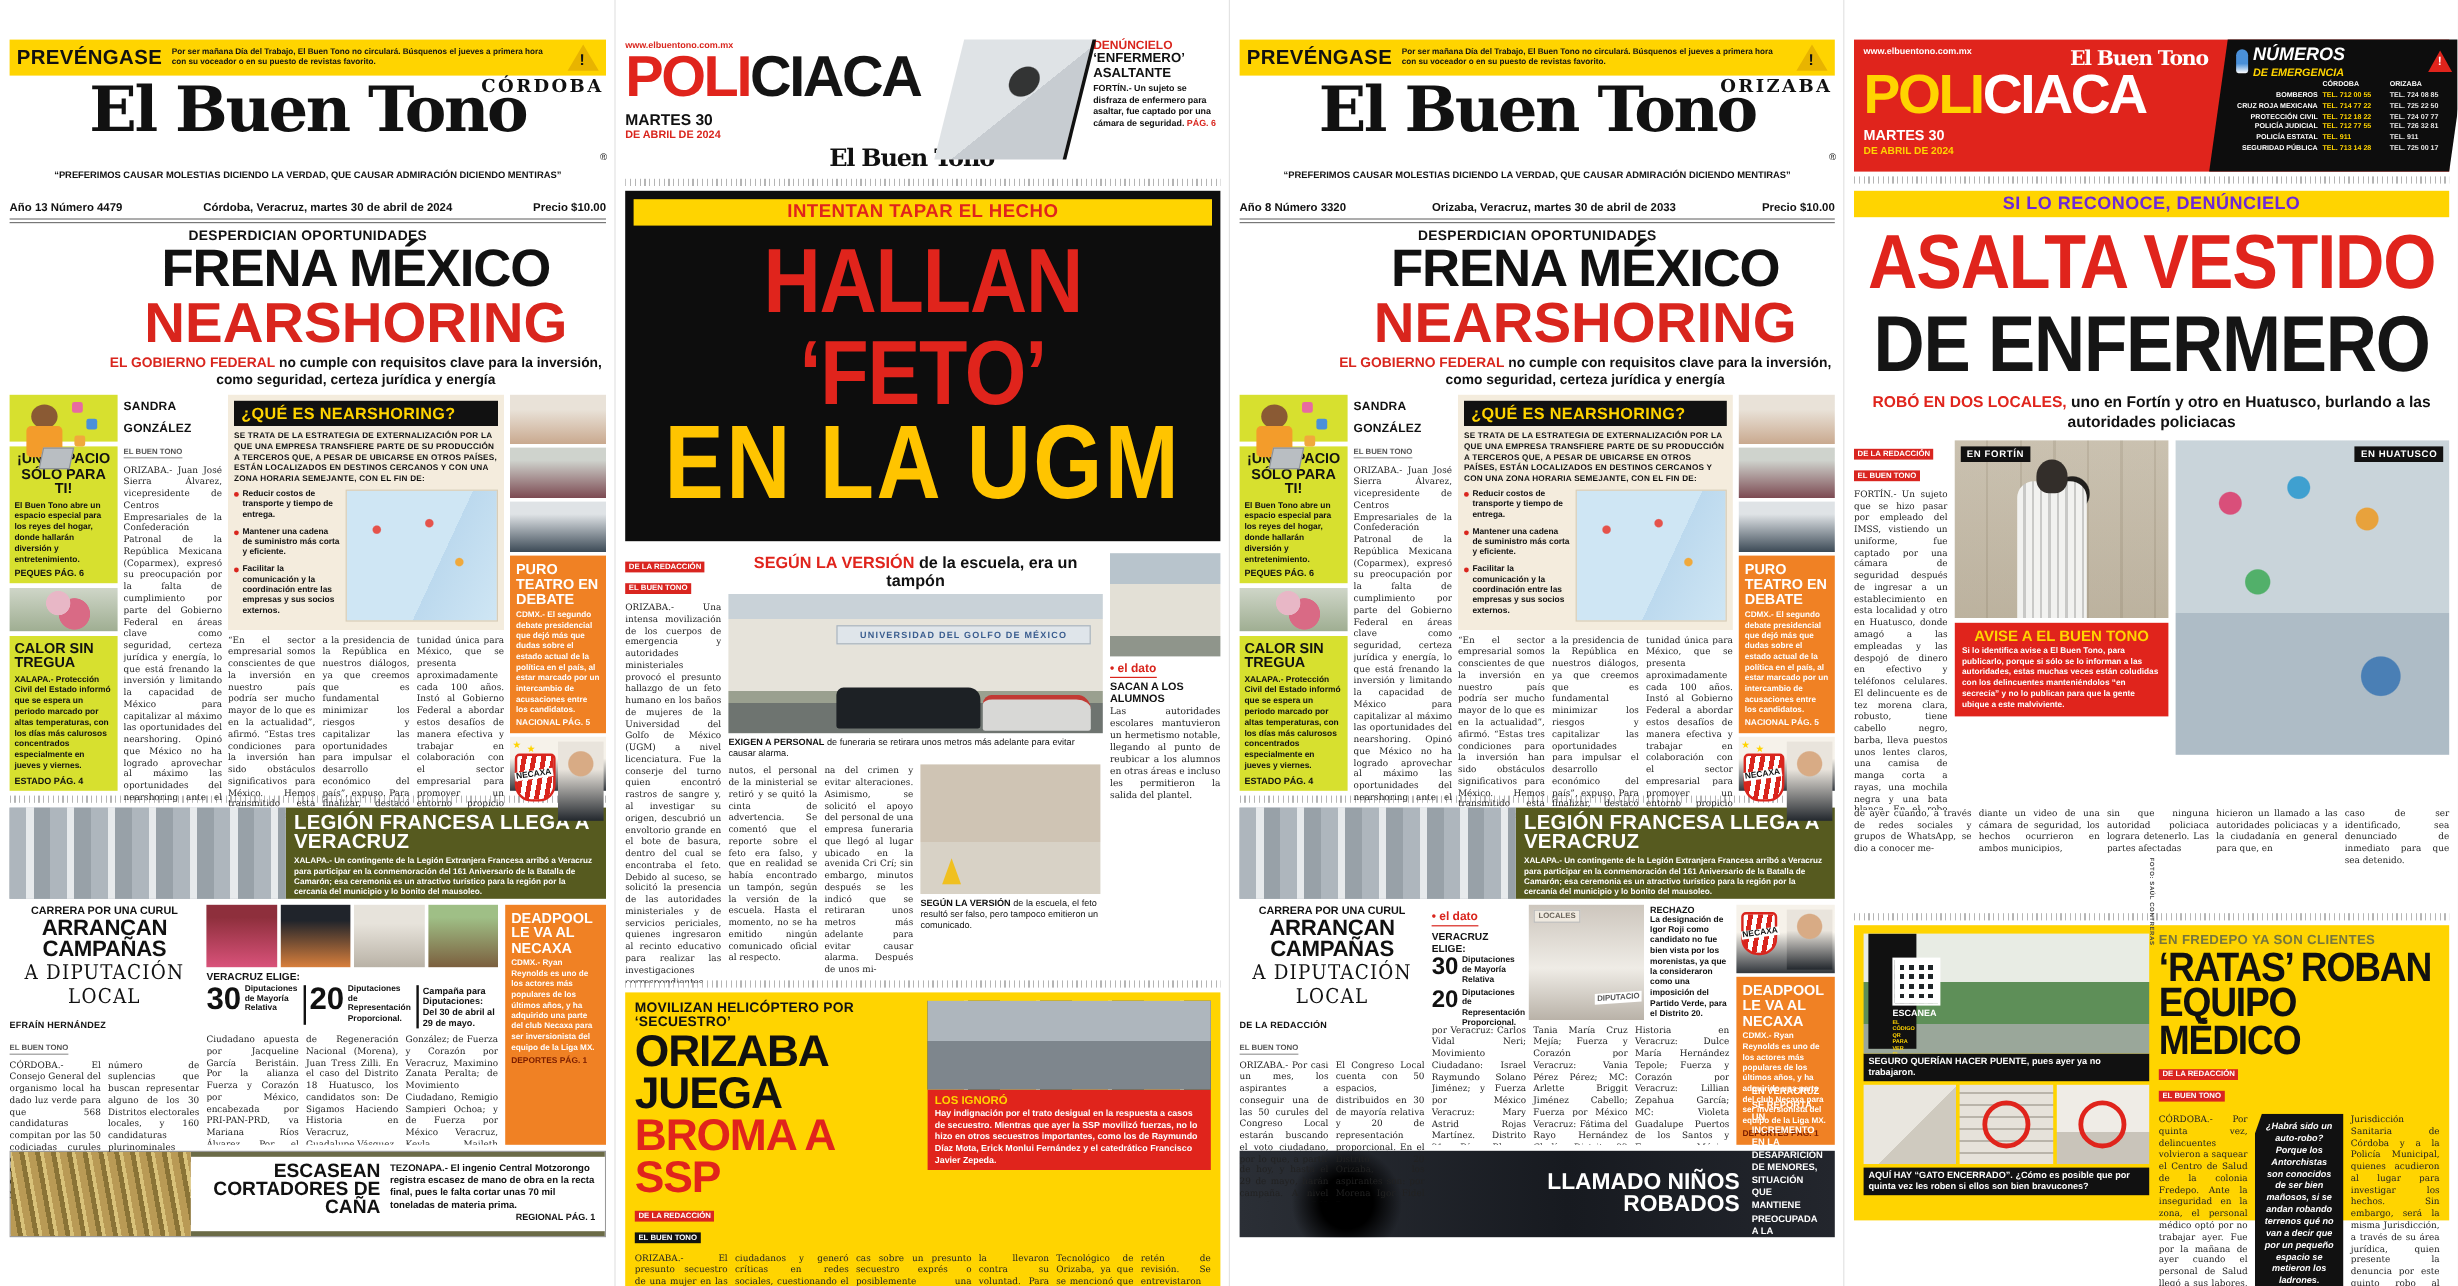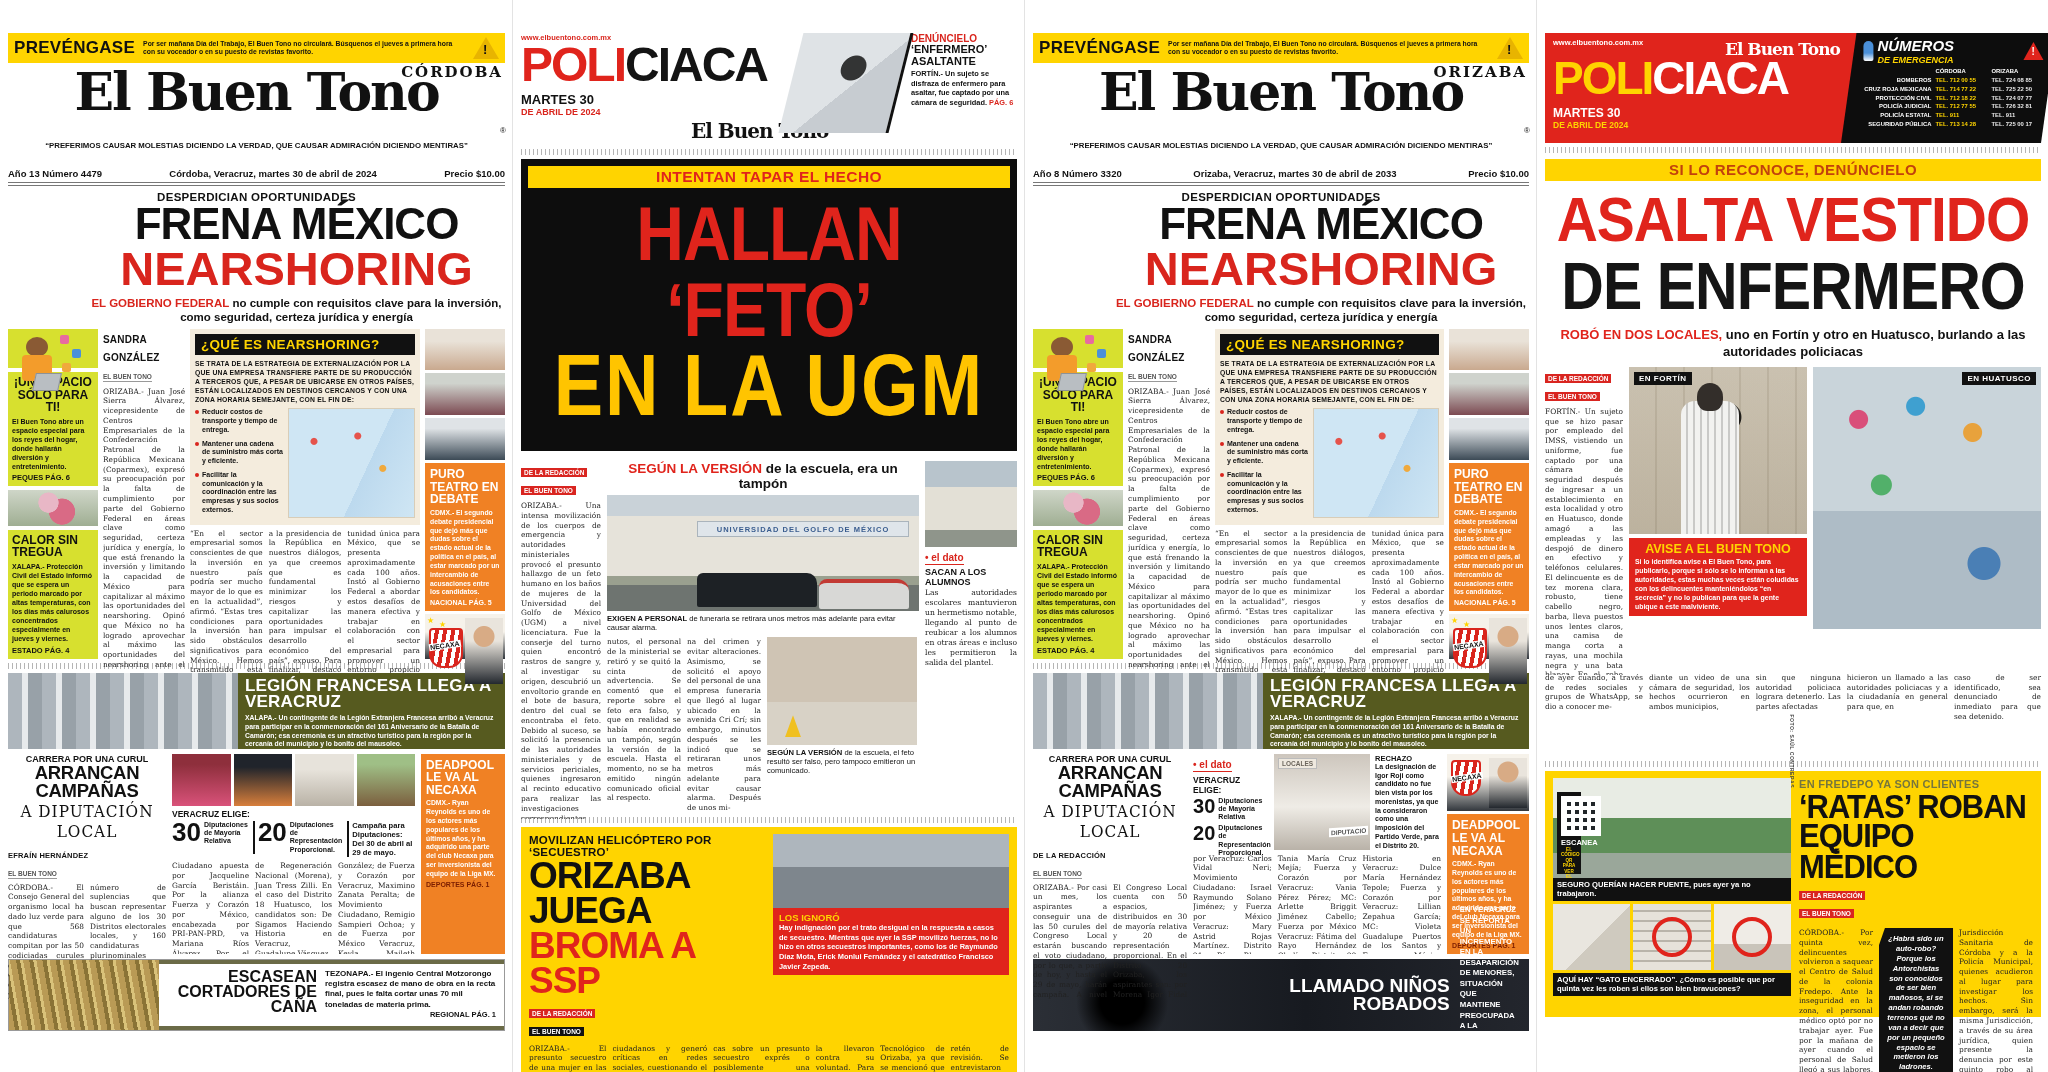--- a/index.html
+++ b/index.html
@@ -189,42 +189,42 @@
   .em-title2 { font-size:9px; font-weight:900; font-style:italic; color:#ffd400; display:block; }
   .em-warn { width:0; height:0; border-left:10px solid transparent; border-right:10px solid transparent; border-bottom:18px solid #e0241c; position:relative; margin-left:auto; }
   .em-warn i { position:absolute; left:-2px; top:4px; color:#fff; font-style:normal; font-weight:900; font-size:10px; }
   .em-table { margin-top:2px; font-size:5.9px; line-height:1.5; }
   .em-row { display:flex; }
   .em-row span:nth-child(1) { width:72px; color:#fff; font-weight:bold; text-align:right; padding-right:4px; }
   .em-row span:nth-child(2) { width:56px; color:#ffd400; font-weight:bold; }
   .em-row span:nth-child(3) { width:52px; color:#e8e8e8; font-weight:bold; }
   .em-row.hdr span:nth-child(2), .em-row.hdr span:nth-child(3) { color:#fff; font-weight:900; }
   .p4-band { background:#ffd400; text-align:center; padding:2px 0; margin-top:6px; }
-  .p4-band span { color:#c2410c; font-size:15px; font-weight:900; letter-spacing:.4px; }
+  .p4-band span { color:#6d28d9; font-size:15px; font-weight:900; letter-spacing:.4px; }
   .p4-h1 { color:#e0241c; font-size:57px; font-weight:900; text-align:center; line-height:1; letter-spacing:-1px; transform:scaleY(1.12); transform-origin:top; margin-top:6px; }
   .p4-h2 { color:#151515; font-size:59px; font-weight:900; text-align:center; line-height:1; letter-spacing:-1px; transform:scaleY(1.12); transform-origin:top; margin-top:10px; }
   .p4-deck { text-align:center; font-size:13px; font-weight:bold; line-height:1.3; margin-top:14px; }
   .p4-deck .r { color:#e0241c; font-weight:900; }
   .p4-mid { display:flex; gap:6px; margin-top:6px; height:300px; }
   .p4-col1 { width:78px; }
   .p4-midc { width:178px; display:flex; flex-direction:column; gap:4px; }
-  .ph-fortin { height:167px; background:repeating-linear-gradient(90deg,#ded8cc 0 26px,#cfc8ba 26px 28px), radial-gradient(circle at 55% 30%, #2b2b2b 0 14px, transparent 15px), linear-gradient(180deg,#e8e4dc,#d8d2c6); background-blend-mode:multiply; position:relative; }
+  .ph-fortin { height:148px; background:repeating-linear-gradient(90deg,#ded8cc 0 26px,#cfc8ba 26px 28px), radial-gradient(circle at 55% 30%, #2b2b2b 0 14px, transparent 15px), linear-gradient(180deg,#e8e4dc,#d8d2c6); background-blend-mode:multiply; position:relative; }
   .fortin-fig { position:absolute; left:52px; top:34px; width:58px; height:150px; background:linear-gradient(180deg,#3a3430 0 14%, repeating-linear-gradient(90deg,#fff,#aaa) 14%), repeating-linear-gradient(90deg,#f4f4f2 0 5px,#cjcfcf 5px 7px); background:repeating-linear-gradient(90deg,#f2f2f0 0 5px,#c9c9c7 5px 7px); border-radius:14px 14px 0 0; }
   .fortin-head { position:absolute; left:68px; top:16px; width:26px; height:28px; border-radius:50% 50% 40% 40%; background:#2e2ametat; background:#332e2a; }
   .avise { background:#e0241c; padding:4px 6px; }
   .avise b { display:block; color:#ffd400; font-size:12.5px; font-weight:900; text-align:center; }
   .avise span { display:block; color:#fff; font-size:6.9px; font-weight:bold; line-height:1.3; margin-top:2px; }
   .p4-midr { flex:1; }
   .ph-huatusco { height:262px; background:radial-gradient(circle at 20% 20%, #d94f7a 0 9px, transparent 10px), radial-gradient(circle at 45% 15%, #3fa0d0 0 9px, transparent 10px), radial-gradient(circle at 70% 25%, #e8a23c 0 9px, transparent 10px), radial-gradient(circle at 30% 45%, #52b06a 0 10px, transparent 11px), radial-gradient(circle at 75% 75%, #4a7fb5 0 16px, transparent 17px), linear-gradient(180deg,#c9d4da 0 55%, #aebcc6 55%); position:relative; }
   .ph-huatusco .photo-label { left:auto; right:5px; }
   .p4-cols5 { display:flex; gap:6px; margin-top:6px; height:84px; }
   .p4-bottom { background:#ffd400; margin-top:4px; padding:7px 8px; height:246px; display:flex; gap:8px; }
   .p4b-left { width:238px; position:relative; }
   .ph-health { height:100px; background:linear-gradient(180deg,#e8ece4 0 40%, #5e8f58 40% 75%, #9aa79a 75%); position:relative; }
-  .qr-box { position:absolute; left:4px; top:14px; width:24px; bottom:4px; background:#111; padding:4px; }
+  .qr-box { position:absolute; left:4px; top:0; width:24px; bottom:4px; background:#111; padding:20px; }
   .qr-code { width:40px; height:40px; background:
       repeating-linear-gradient(0deg,#fff 0 4px,#111 4px 8px),
       repeating-linear-gradient(90deg,#fff 0 4px,#11161a 4px 8px);
       background-blend-mode:screen; border:2px solid #fff; }
   .qr-t1 { color:#fff; font-weight:900; font-size:7.5px; text-align:center; margin-top:2px; }
   .qr-t2 { color:#ffd400; font-weight:bold; font-size:4.6px; text-align:center; line-height:1.2; }
   .fb-chip { background:#3b5998; color:#fff; font-size:5.5px; font-weight:bold; text-align:center; margin-top:2px; padding:1px 0; }
   .capbar { background:#111; color:#fff; font-size:7.6px; font-weight:bold; padding:2px 4px; line-height:1.25; }
   .photo-row3 { display:flex; gap:3px; margin-top:3px; height:66px; }
   .pr3 { flex:1; position:relative; }

